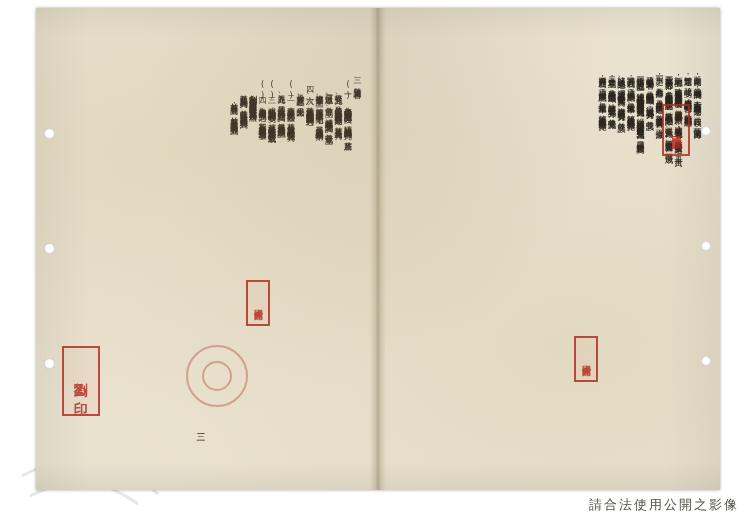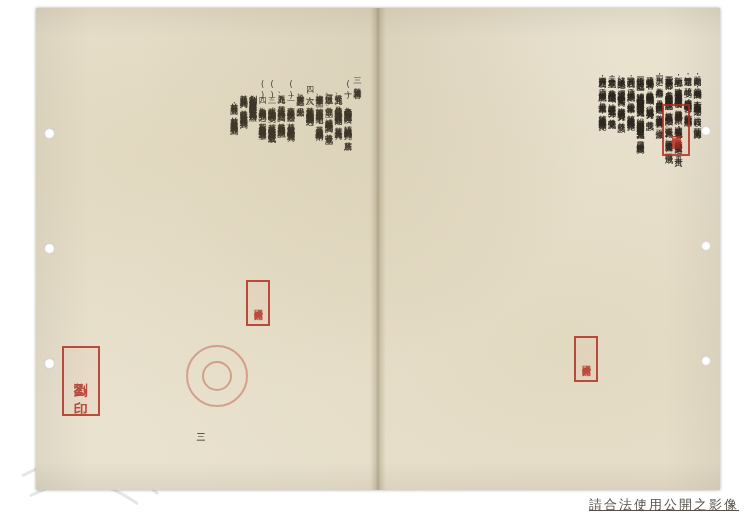--- a/index.html
+++ b/index.html
@@ -197,21 +197,20 @@
   }
   
   .notice {
     position: absolute;
     right: 16px;
     bottom: 10px;
     font-family: "DejaVu Sans", "Liberation Sans", sans-serif;
     font-size: 13px;
     letter-spacing: 2px;
     color: #555049;
-    text-decoration: underline;
   }
 </style>
 </head>
 <body>
 
 <div id="page">
 
   <svg class="watermark-emblem" viewBox="0 0 210 190" aria-hidden="true">
     <g fill="none" stroke="#9a9a94" stroke-width="3" opacity="0.8">
       <circle cx="105" cy="95" r="58"></circle>

